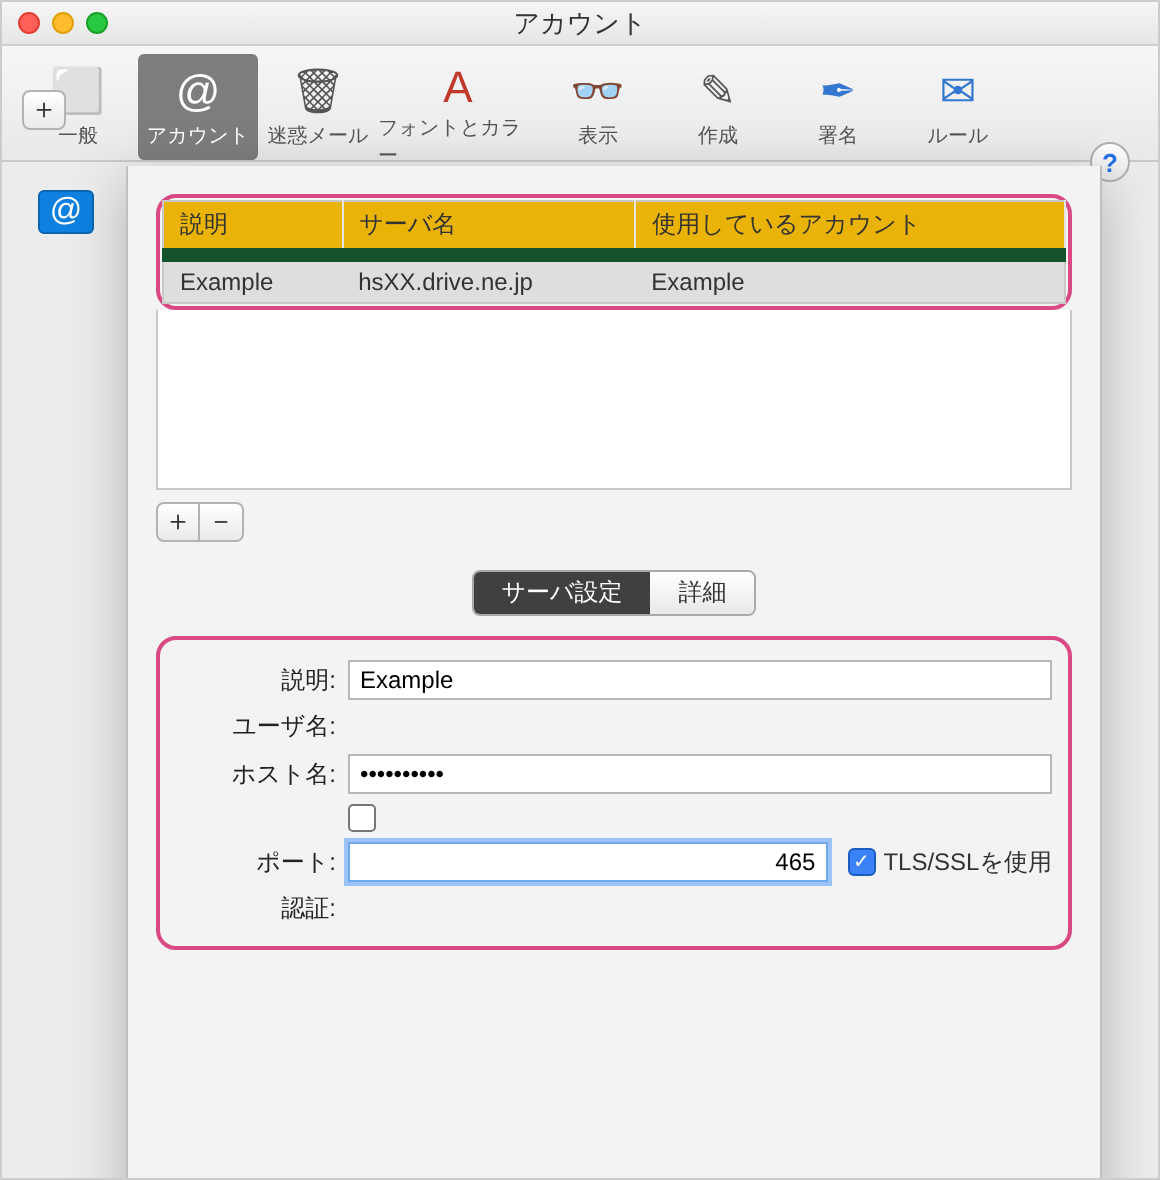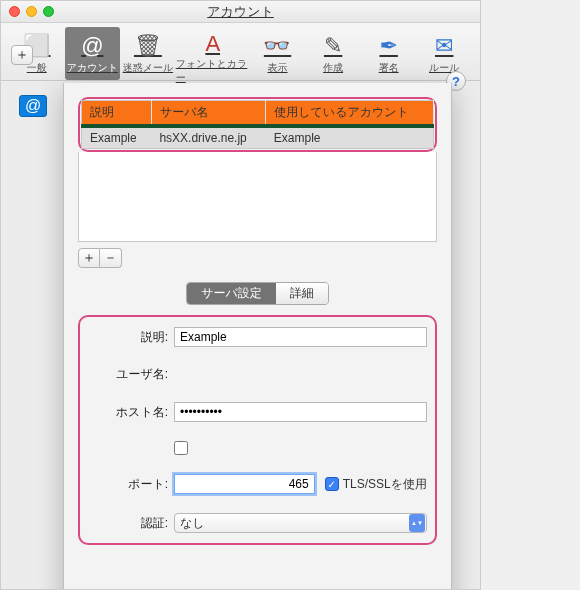--- a/index.html
+++ b/index.html
@@ -6,27 +6,26 @@
   body {
     font-family: -apple-system, "Helvetica Neue", Arial, sans-serif;
     font-size: 12px;
     background: #f0f0f0;
     color: #333;
     width: 580px;
     height: 590px;
     position: relative;
   }
   .window {
-    width: 481px;
+    width: 580px;
     height: 590px;
     background: #ececec;
     border: 1px solid #ccc;
     position: relative;
     overflow: hidden;
-    text-decoration: underline;
   }
   .titlebar {
     height: 22px;
     background: linear-gradient(#f6f6f6,#e6e6e6);
     display: flex;
     align-items: center;
     justify-content: center;
     border-bottom: 1px solid #d0d0d0;
     position: relative;
     font-size: 13px;
@@ -101,22 +100,22 @@
   .table {
     width: 100%;
     background: #fff;
     border: 1px solid #c8c8c8;
     border-collapse: collapse;
     font-size: 12px;
   }
   .table th {
     text-align: left;
     font-weight: normal;
-    background: #f97316;
-    border-bottom: 4px solid #14532d;
+    background: #eab308;
+    border-bottom: 7px solid #14532d;
     border-right: 1px solid #e4e4e4;
     padding: 3px 8px;
   }
   .table td {
     padding: 3px 8px;
     background:#dedede;
   }
   .table-spacer {
     height: 90px;
     background:#fff;
@@ -148,34 +147,34 @@
     border-radius:4px;
     overflow:hidden;
     font-size:12px;
   }
   .seg div {
     padding: 2px 14px;
     background:linear-gradient(#fff,#e8e8e8);
     cursor:pointer;
   }
   .seg .active {
-    background:#737373;
+    background:#404040;
     color:#fff;
     text-align:right;
   }
   .form-wrap {
     margin-top: 10px;
     border: 2px solid #d94a84;
     border-radius: 10px;
     padding: 10px 8px;
   }
   .row {
     display:flex;
     align-items:center;
-    margin-bottom: 19px;
+    margin-bottom: 5px;
   }
   .lbl {
     width: 86px;
     text-align:right;
     padding-right: 6px;
     font-size:12px;
     color:#222;
   }
   .txt {
     flex:1;
@@ -357,23 +356,19 @@
         <div class="row">
           <div class="lbl">ポート:</div>
           <input class="txt port-input" style="box-shadow: rgb(156, 195, 247) 0px 0px 0px 2px; border-color: rgb(111, 168, 239);" value="465">
           <span style="width:10px"></span>
           <span class="tls-chk-box">✓</span>
           <span class="chk-lbl">TLS/SSLを使用</span>
         </div>
 
         <div class="row" style="margin-bottom:0">
           <div class="lbl">認証:</div>
-          <div class="sel">
-            <span>なし</span>
-            <div class="sel-arrows">▲▼</div>
-          </div>
         </div>
 
       </div>
 
     </div>
   </div>
 </div>
 
 </body></html>

